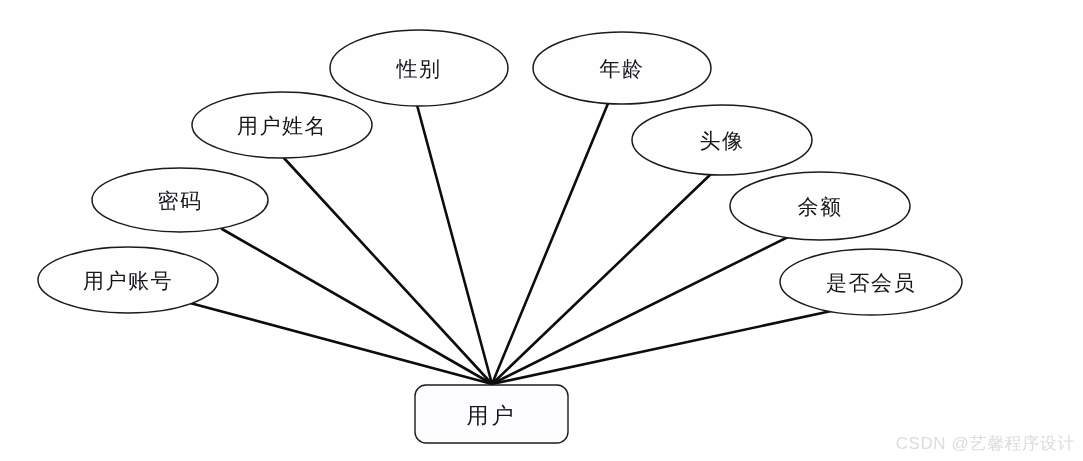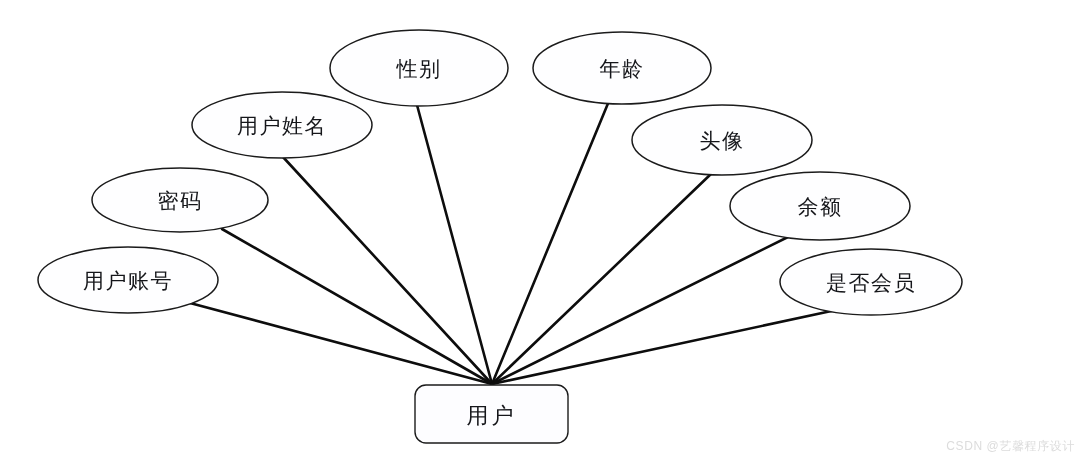--- a/index.html
+++ b/index.html
@@ -48,21 +48,21 @@
     text-anchor: middle;
     dominant-baseline: central;
   }
   .attr-label { font-size: 21px; letter-spacing: 1.5px; }
   .entity-label { font-size: 22px; letter-spacing: 3px; }
   .watermark-text {
     position: absolute;
     right: 8px;
     bottom: 6px;
     font-family: "Liberation Sans", "DejaVu Sans", sans-serif;
-    font-size: 12px;
+    font-size: 17px;
     color: #dcdcdc;
     letter-spacing: 0.6px;
     white-space: nowrap;
     user-select: none;
   }
 </style>
 </head>
 <body>
 
 <div id="canvas-wrap">

